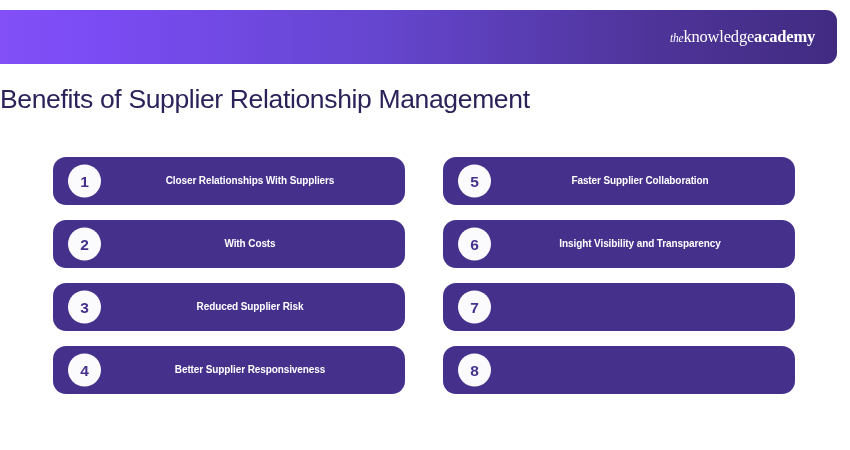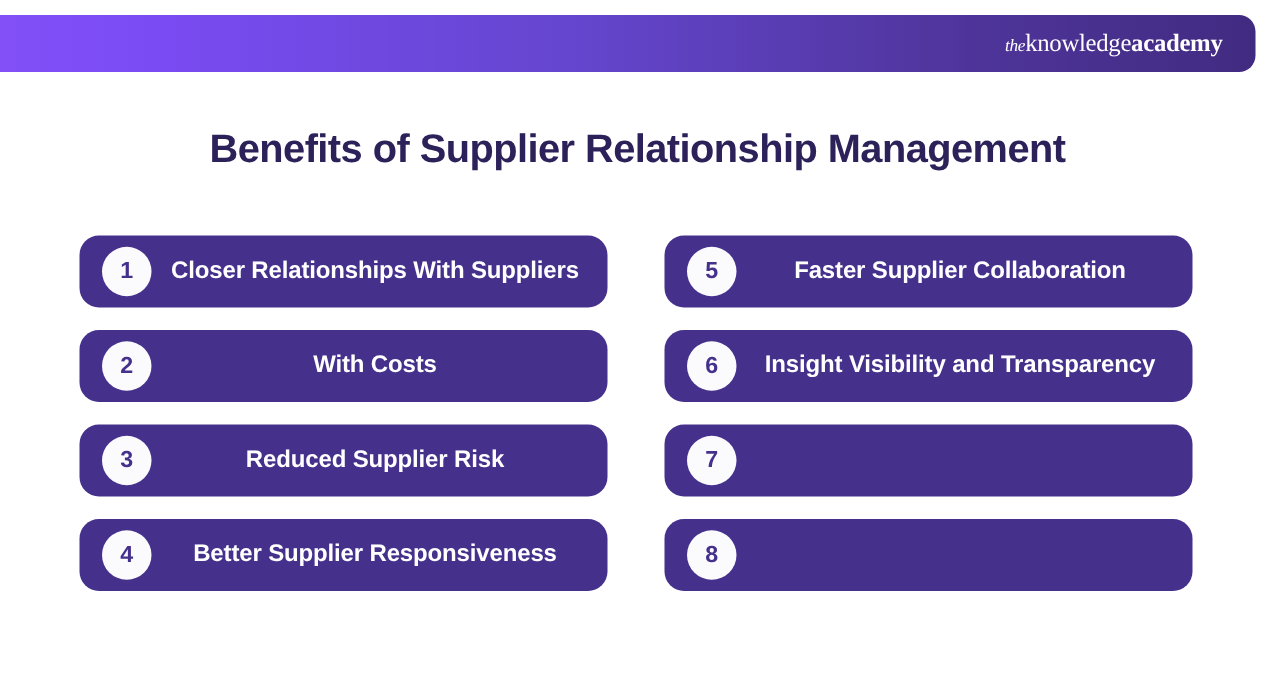--- a/index.html
+++ b/index.html
@@ -14,21 +14,21 @@
     overflow: hidden;
     position: relative;
   }
 
   
   .banner {
     position: absolute;
     left: 0;
     top: 10px;
     width: 837px;
-    height: 38px;
+    height: 54px;
     border-top-right-radius: 11px;
     border-bottom-right-radius: 11px;
     background: linear-gradient(90deg, #8350f7 0%, #7a4bf3 12%, #6546cf 45%, #4e3499 78%, #412b81 100%);
   }
   .brand-logo {
     position: absolute;
     right: 22px;
     top: 50%;
     transform: translateY(-50%);
     color: #ffffff;
@@ -49,24 +49,24 @@
   .brand-academy {
     font-weight: 700;
   }
 
   
   .page-title {
     position: absolute;
     left: 0;
     top: 84px;
     width: 850px;
-    text-align: center;
+    text-align: left;
     color: #2c2259;
     font-size: 26.5px;
-    font-weight: 700;
+    font-weight: 400;
     letter-spacing: -0.35px;
     line-height: 1.2;
   }
 
   
   .grid {
     position: absolute;
     left: 53px;
     top: 157px;
     width: 742px;
@@ -102,21 +102,21 @@
     font-weight: 700;
     line-height: 1;
   }
   .card-label {
     width: 100%;
     padding-left: 56px;
     padding-right: 14px;
     box-sizing: border-box;
     text-align: center;
     color: #ffffff;
-    font-size: 16px;
+    font-size: 10px;
     font-weight: 600;
     letter-spacing: -0.1px;
     line-height: 1.2;
   }
 </style>
 </head>
 <body>
 
 <div class="banner">
   <div class="brand-logo">

